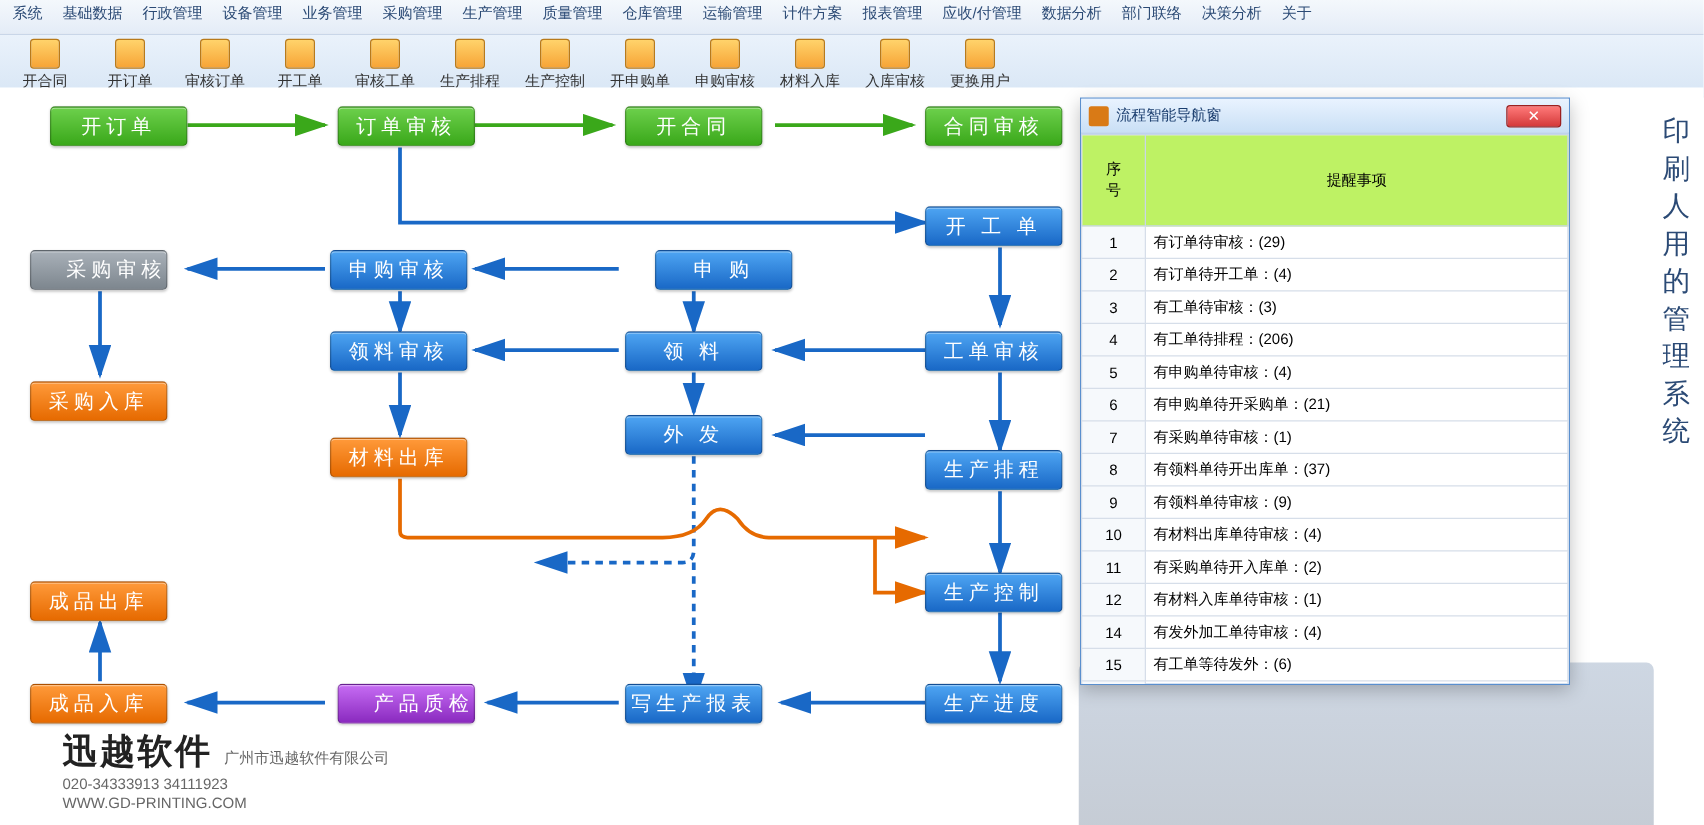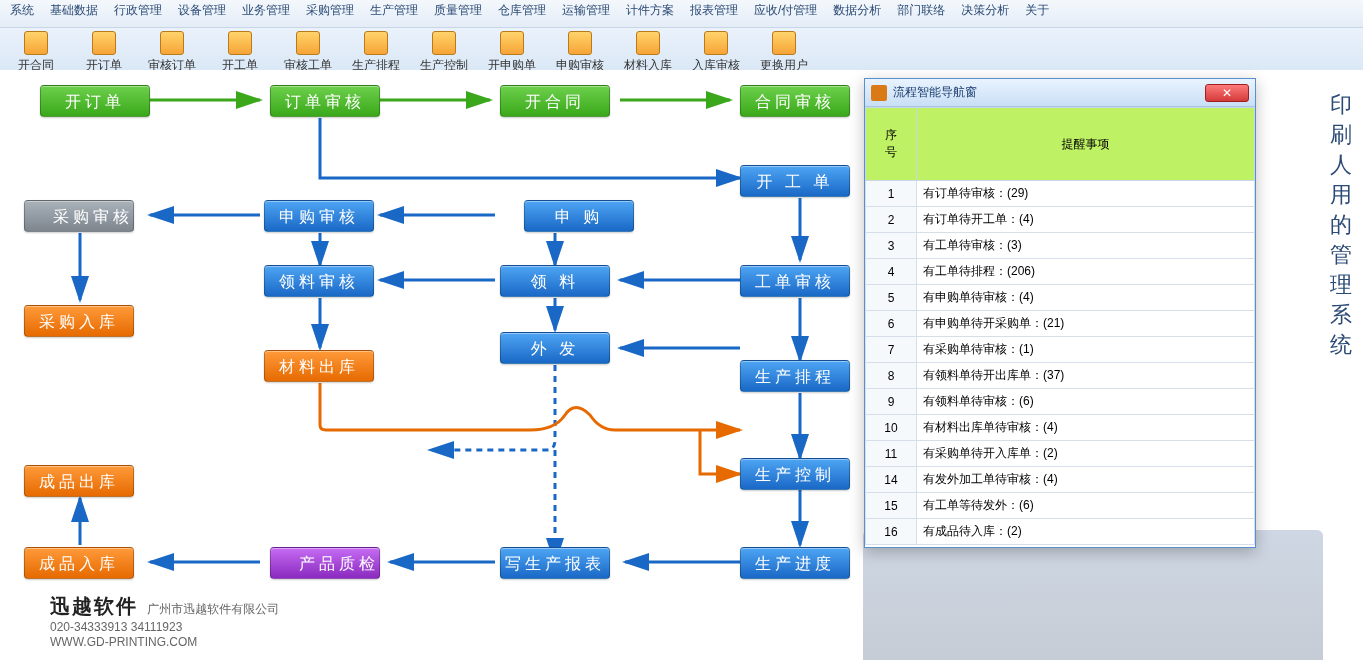--- a/index.html
+++ b/index.html
@@ -21,21 +21,21 @@
 .popup .titlebar { height: 28px; background: linear-gradient(#e9f3ff,#c9dff5); border-bottom:1px solid #a9c5e6; display:flex; align-items:center; padding:0 6px; color:#1a3d6e;font-family:Liberation Serif, serif; }
 .popup .titlebar .ticon { width:16px; height:16px; background:#d97a16; margin-right:6px; border-radius:2px; }
 .popup .titlebar .closebtn { margin-left:auto; width:44px; height:18px; background: linear-gradient(#ff7a7a,#d43a3a); color:#fff; border:1px solid #9c2020; border-radius:3px; text-align:center; line-height:16px; font-size:12px; }
 .popup .grid { height: calc(100% - 28px); overflow:auto; }
 .popup table { width:100%; border-collapse: collapse; }
 .popup th { background:#bef264; border:1px solid #c9d6e8; padding:19px; text-align:center; font-weight:normal; }
 .popup td { border:1px solid #d6dee9; padding:4px 6px; }
 .popup td.idx { text-align:center; width:34px; background:#f6f9fc; }
 .sidetext { position:absolute; right:8px; top:90px; width:28px; font-size:22px; color:#2b4a75; text-align:center; line-height:30px; }
 .brand { position:absolute; left:50px; bottom:10px; font-size:12px; color:#555; }
-.brand .big { font-size:20px; font-weight:800; color:#222; letter-spacing:2px; }
+.brand .big { font-size:28px; font-weight:800; color:#222; letter-spacing:2px; }
 .brand .small { font-size:12px; color:#666; line-height:15px; margin-left:6px; }
 .machine { position:absolute; right:40px; bottom:0; width:460px; height:130px; background:linear-gradient(#3a5e8e,#1a3458); opacity:.25; border-radius:6px 6px 0 0; }
 </style>
 </head>
 <body>
 
 <div class="menubar" id="menubar">
     <span>系统</span>
     <span>基础数据</span>
     <span>行政管理</span>
@@ -232,31 +232,35 @@
           <tr>
             <td class="idx">7</td>
             <td>有采购单待审核：(1)</td>
           </tr>
           <tr>
             <td class="idx">8</td>
             <td>有领料单待开出库单：(37)</td>
           </tr>
           <tr>
             <td class="idx">9</td>
-            <td>有领料单待审核：(6)</td>
+            <td>有领料单待审核：(9)</td>
           </tr>
           <tr>
             <td class="idx">10</td>
             <td>有材料出库单待审核：(4)</td>
           </tr>
           <tr>
             <td class="idx">11</td>
             <td>有采购单待开入库单：(2)</td>
           </tr>
           <tr>
+            <td class="idx">12</td>
+            <td>有材料入库单待审核：(1)</td>
+          </tr>
+          <tr>
             <td class="idx">14</td>
             <td>有发外加工单待审核：(4)</td>
           </tr>
           <tr>
             <td class="idx">15</td>
             <td>有工单等待发外：(6)</td>
           </tr>
           <tr>
             <td class="idx">16</td>
             <td>有成品待入库：(2)</td>

